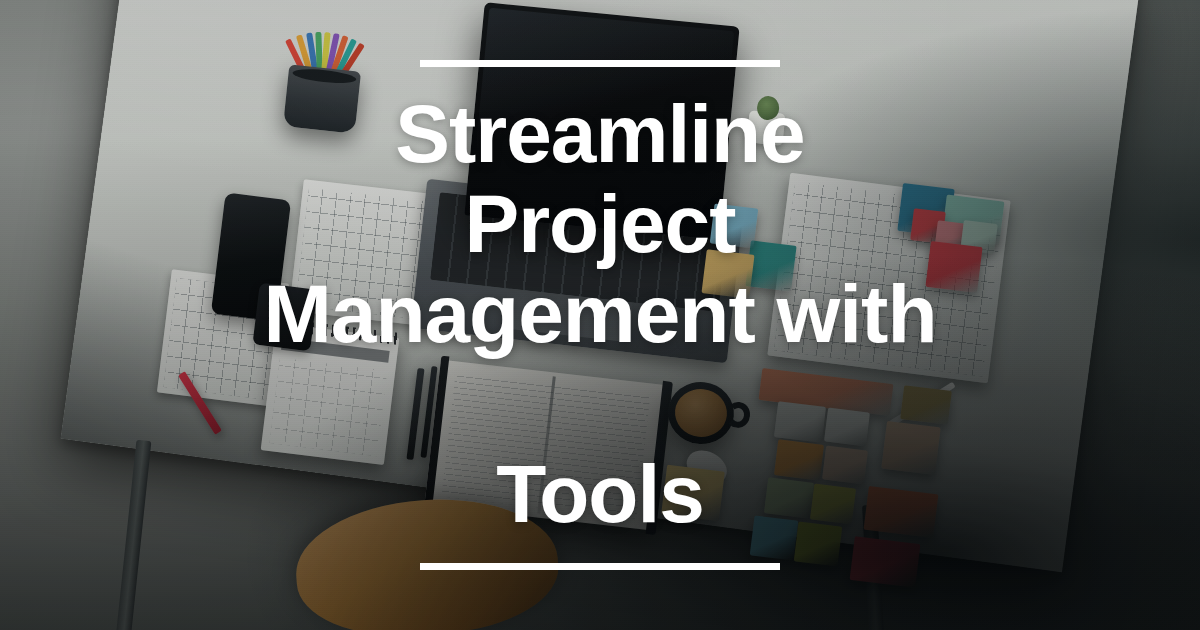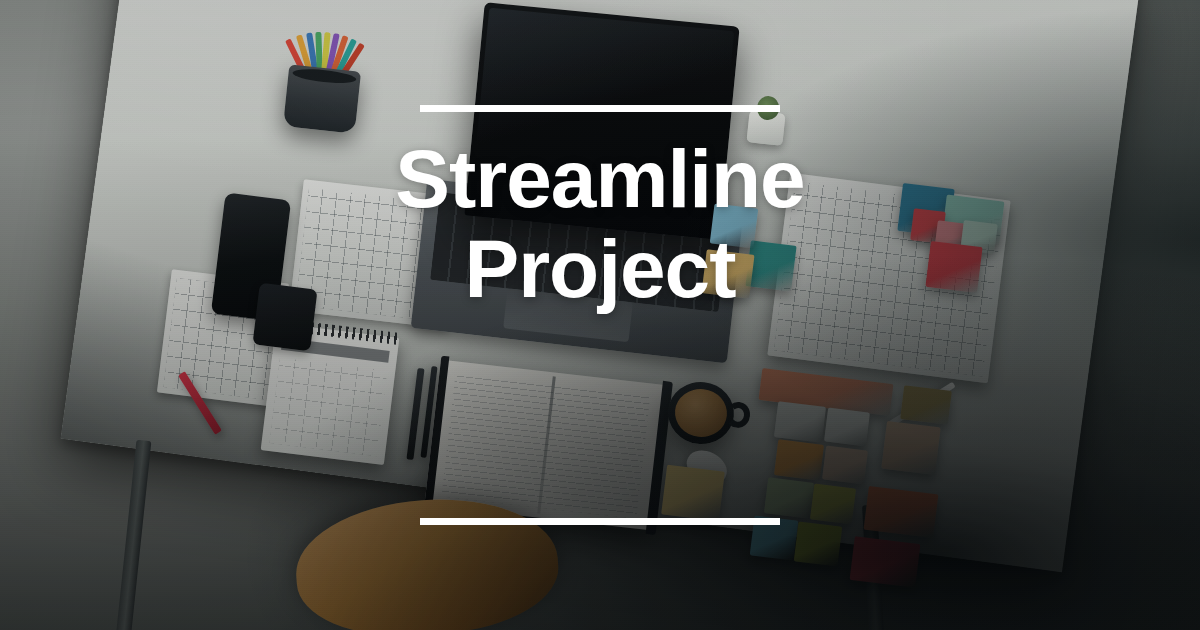--- a/index.html
+++ b/index.html
@@ -396,19 +396,20 @@
 
     <div class="bg-vig"></div>
     <div class="scrim"></div>
     <div class="grain"></div>
   </div>
 
   <div class="overlay">
     <div class="rule rule-top"></div>
     <h1 class="headline">
       <span>Streamline Project</span><br>
+      <span>Management with</span><br>
       <br>
-      <br>
+      <span>Tools</span>
     </h1>
     <div class="rule rule-bottom"></div>
   </div>
 
 </div>
 
 </body></html>

